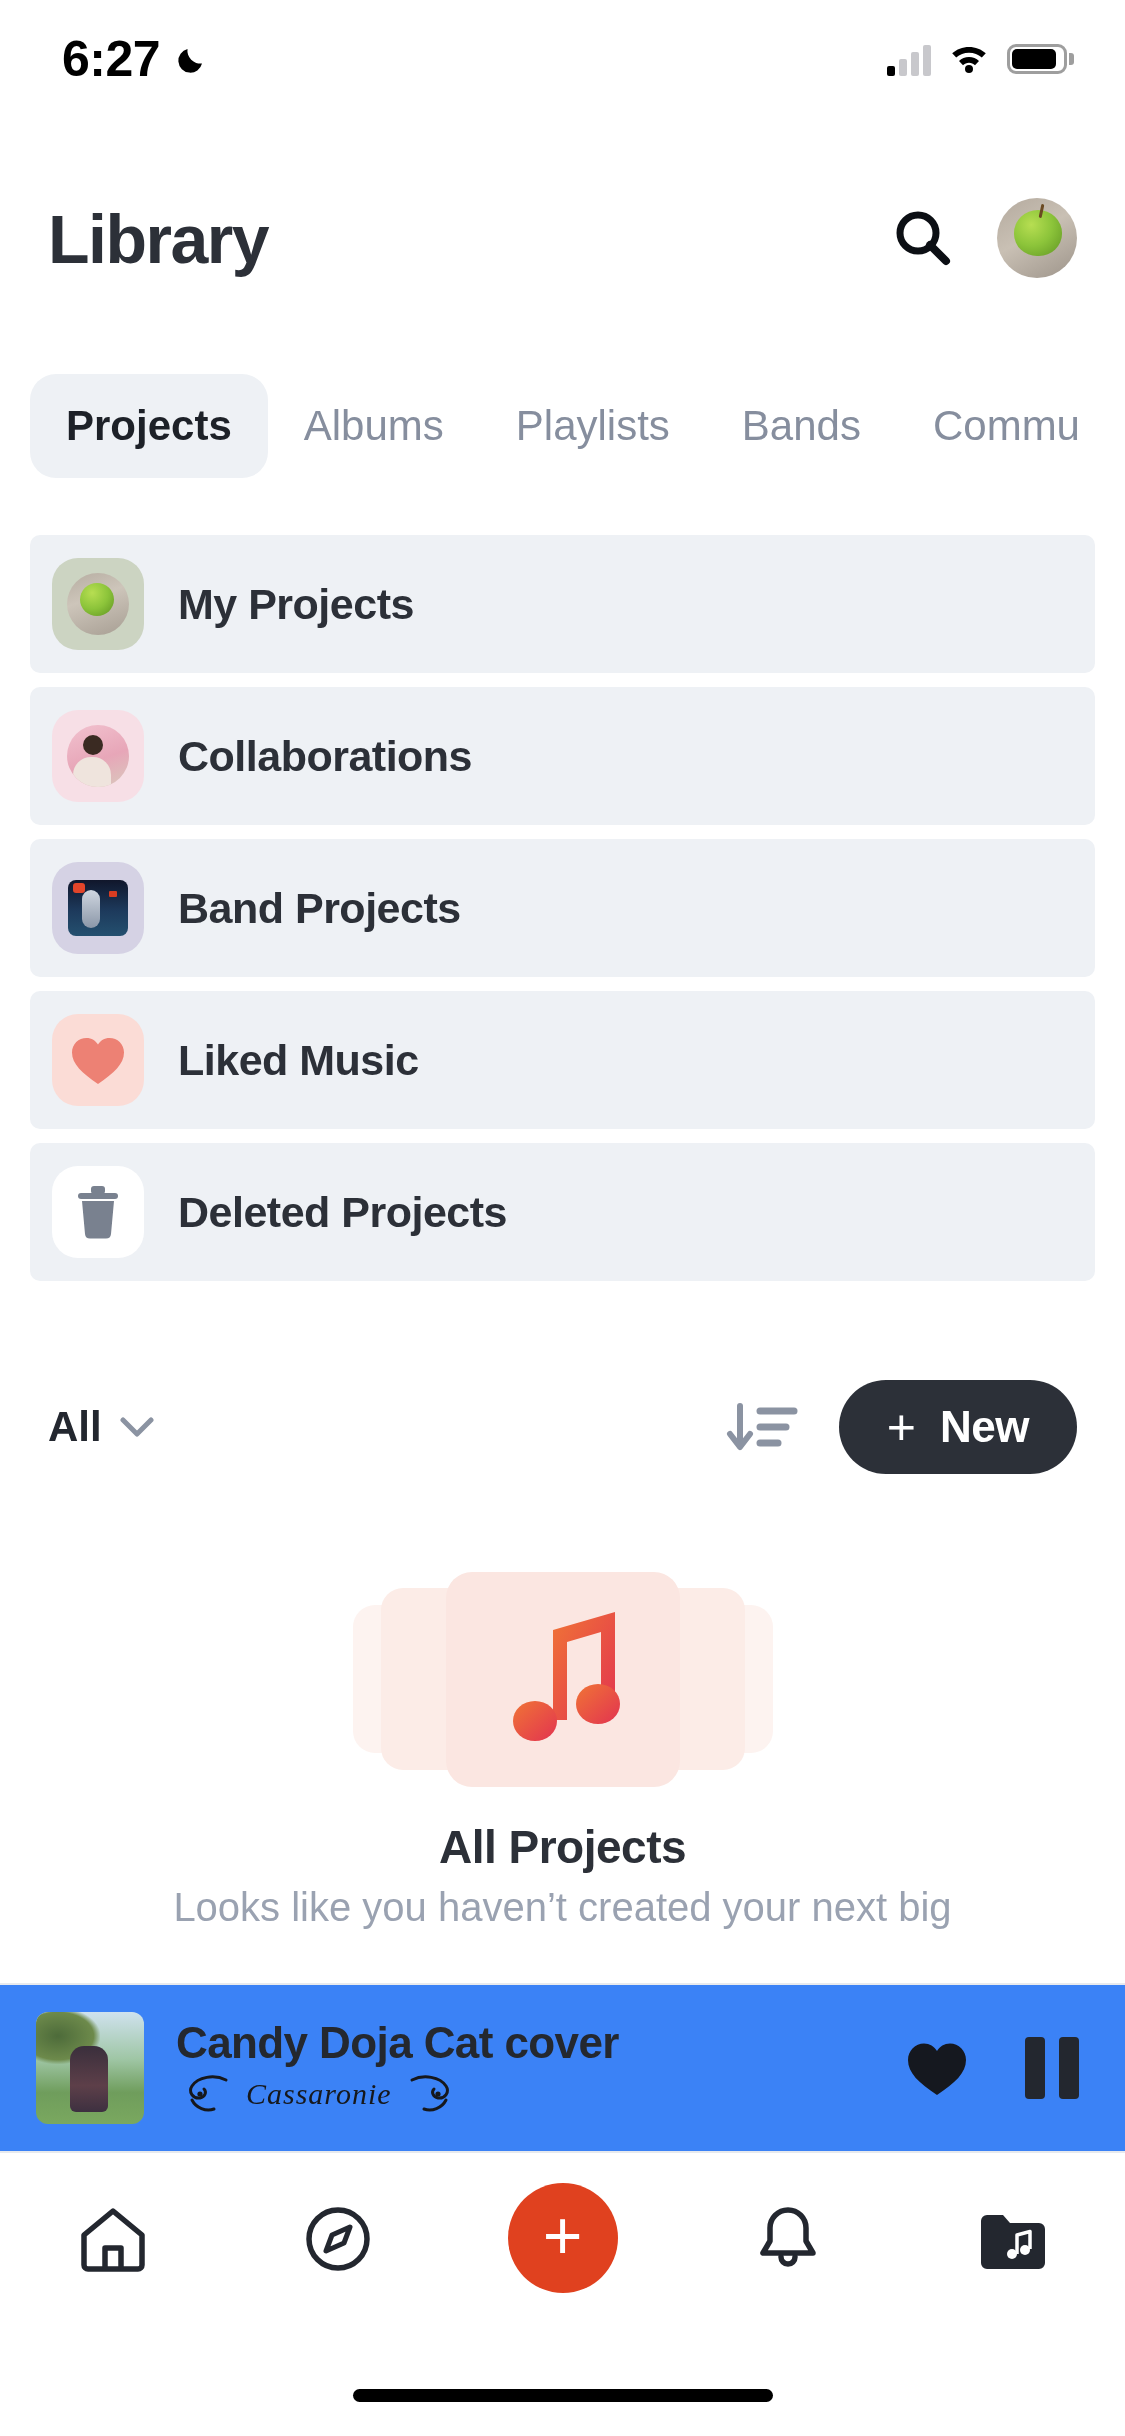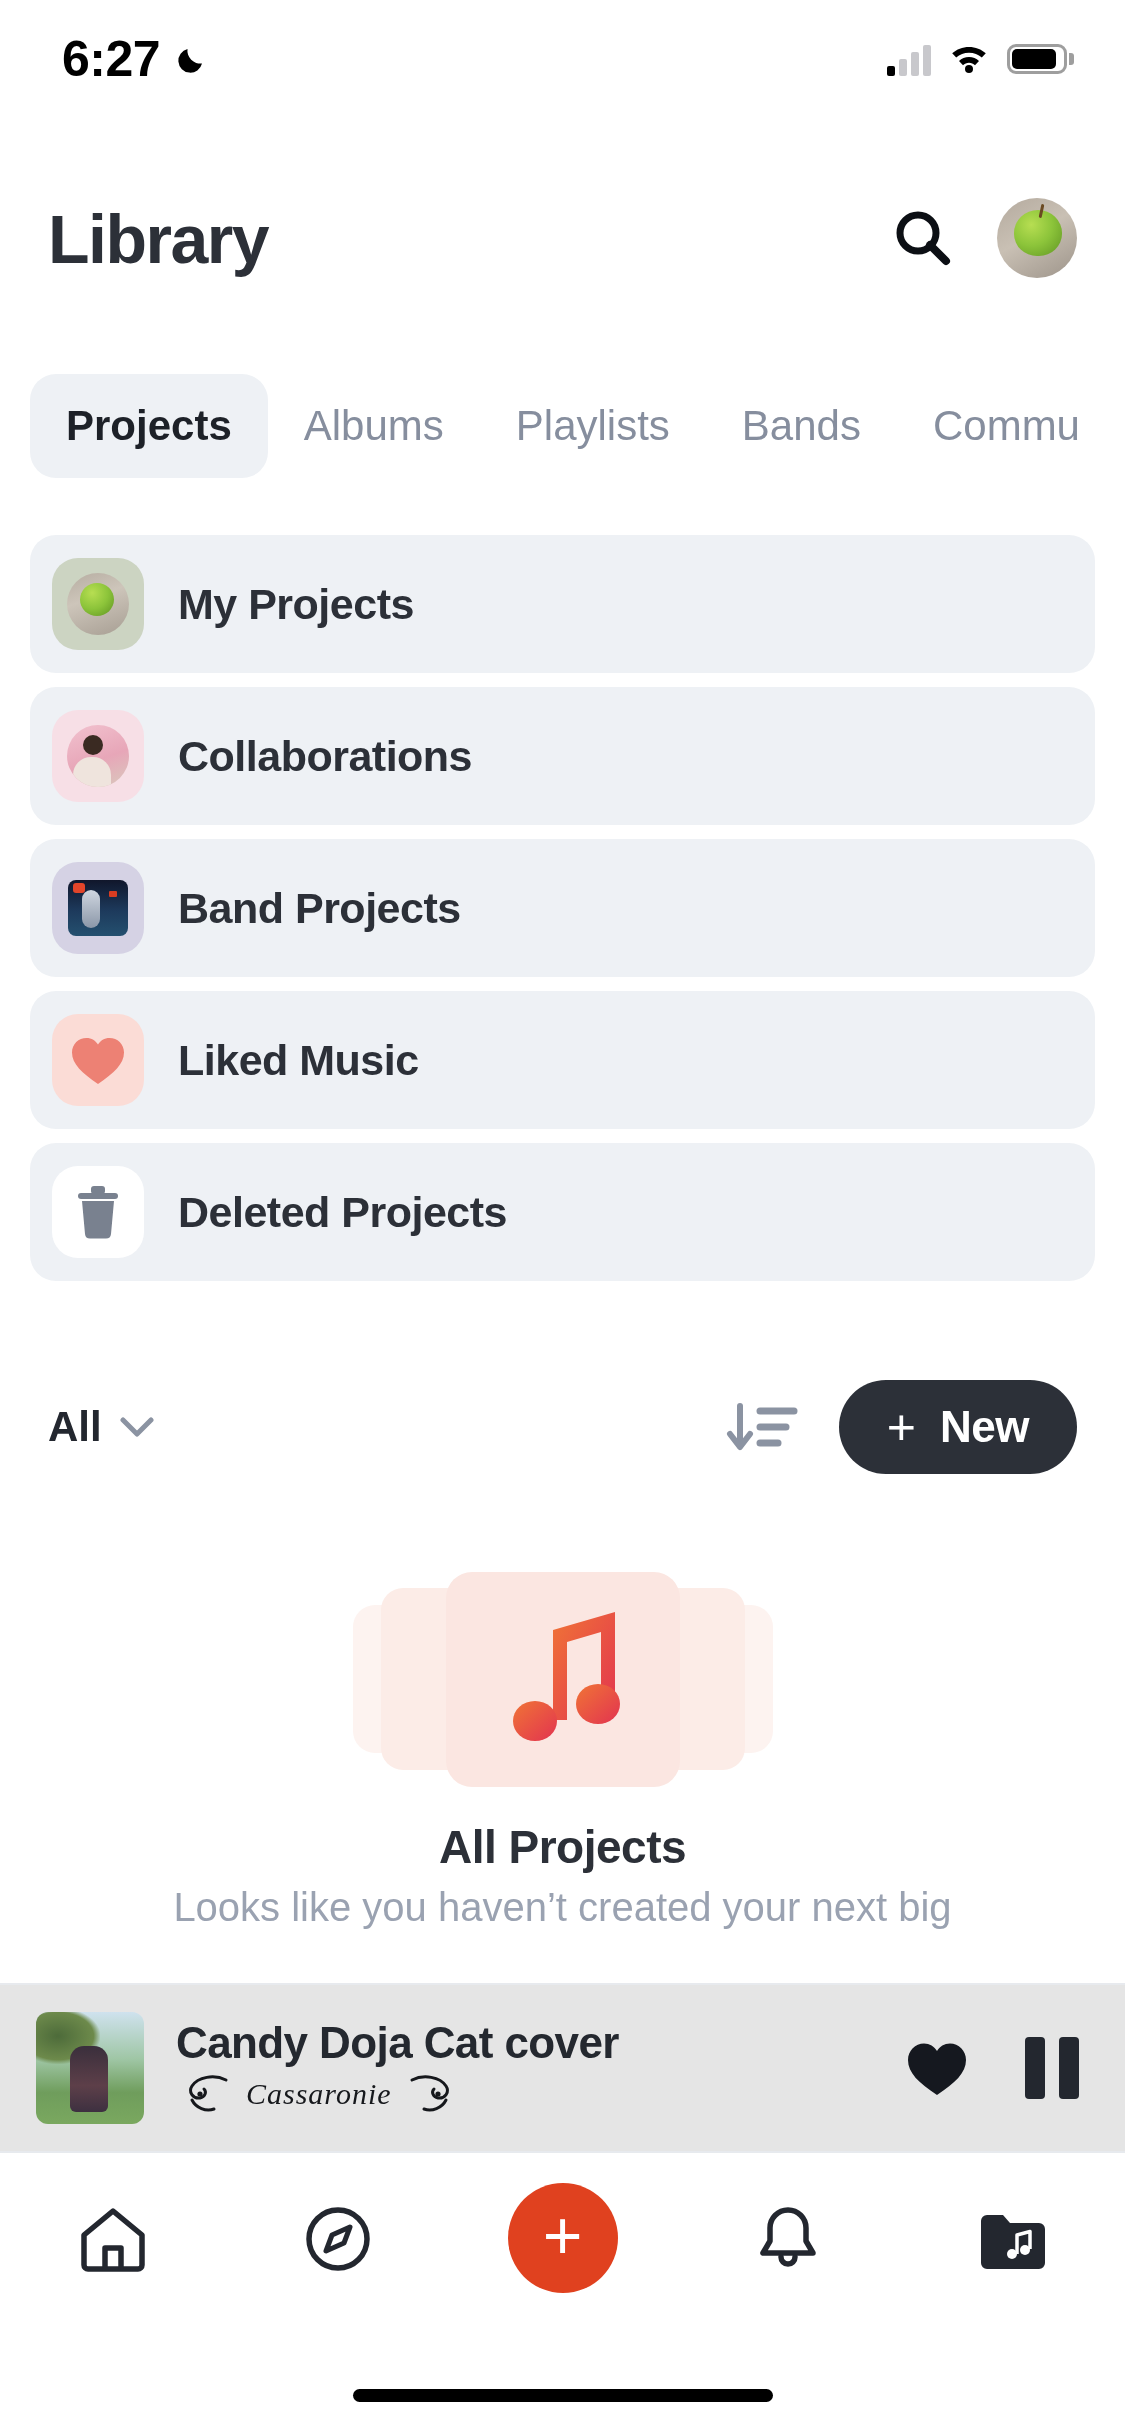--- a/index.html
+++ b/index.html
@@ -80,21 +80,21 @@
   }
   .tab {
     font-size:42px; color:#868e9e; white-space:nowrap;
     padding:28px 36px; border-radius:26px;
   }
   .tab.active { background:#eef1f5; color:#1d2128; font-weight:700; }
 
   
   .list { position:absolute; top:535px; left:30px; width:1065px; }
   .list-row {
-    height:138px; margin-bottom:14px; background:#eef1f5; border-radius:26px;
+    height:138px; margin-bottom:14px; background:#eef1f5; border-radius:10px;
     display:flex; align-items:center; padding-left:22px;
   }
   .thumb {
     width:92px; height:92px; border-radius:26px;
     display:flex; align-items:center; justify-content:center;
     overflow:hidden; flex:0 0 auto;
   }
   .thumb.sage { background:#ccd4c2; }
   .thumb.pink { background:#f7dfe6; }
   .thumb.lav  { background:#d5d2e4; }
@@ -178,21 +178,21 @@
     letter-spacing:-0.5px;
   }
   .empty-sub {
     margin-top:6px; font-size:40px; color:#9aa2b1; text-align:center;
     line-height:1.35; max-width:960px;
   }
 
   
   .player {
     position:absolute; left:0; bottom:283px; width:1125px; height:170px;
-    background:#e5e5e5; border-top:2px solid #e7eaee; border-bottom:2px solid #e7eaee;
+    background:#3b82f6; border-top:2px solid #e7eaee; border-bottom:2px solid #e7eaee;
     display:flex; align-items:center; padding:0 42px 0 36px;
   }
   .player-thumb {
     width:108px; height:112px; border-radius:12px; flex:0 0 auto; overflow:hidden;
     position:relative;
     background:linear-gradient(180deg,#cfe2ee 0%,#9fc6a5 42%,#6f9d5c 72%,#7aa85f 100%);
   }
   .player-thumb .tree {
     position:absolute; left:-6px; top:-4px; width:70px; height:56px;
     background:radial-gradient(ellipse at 40% 50%, #4d6b3a 0%, #6d8a4b 60%, rgba(120,150,90,0) 72%);

